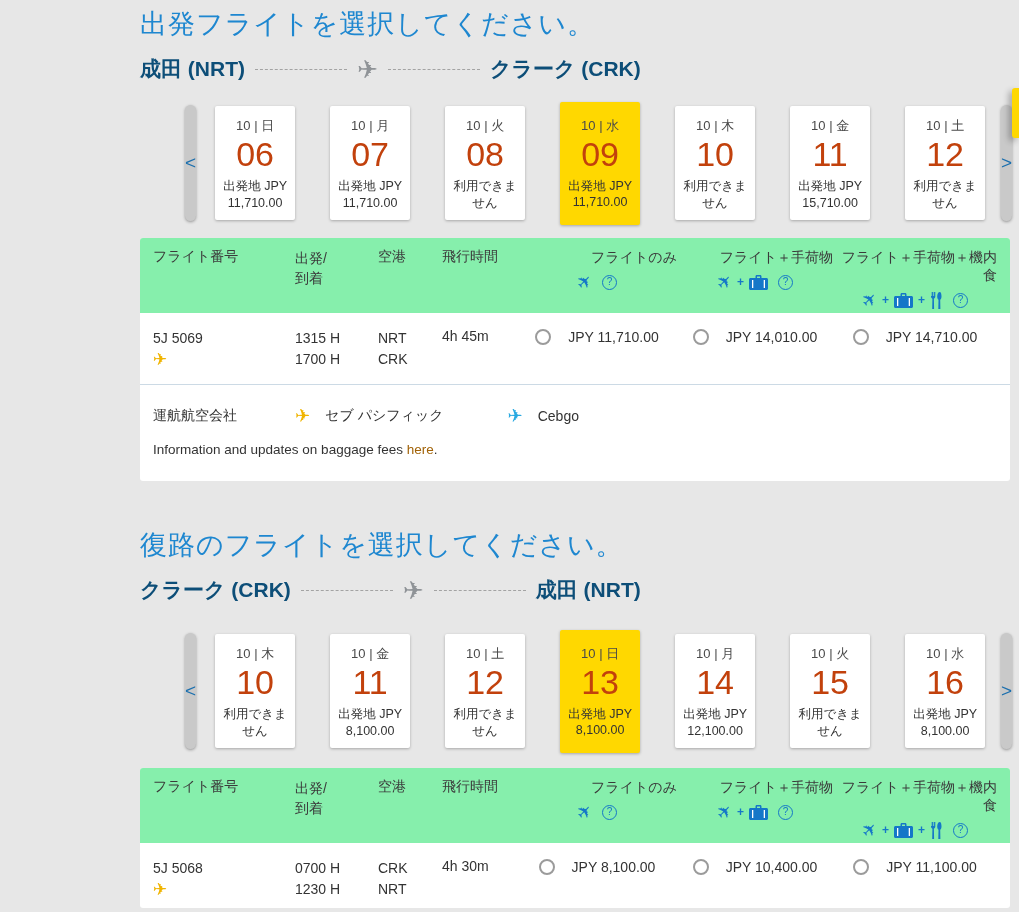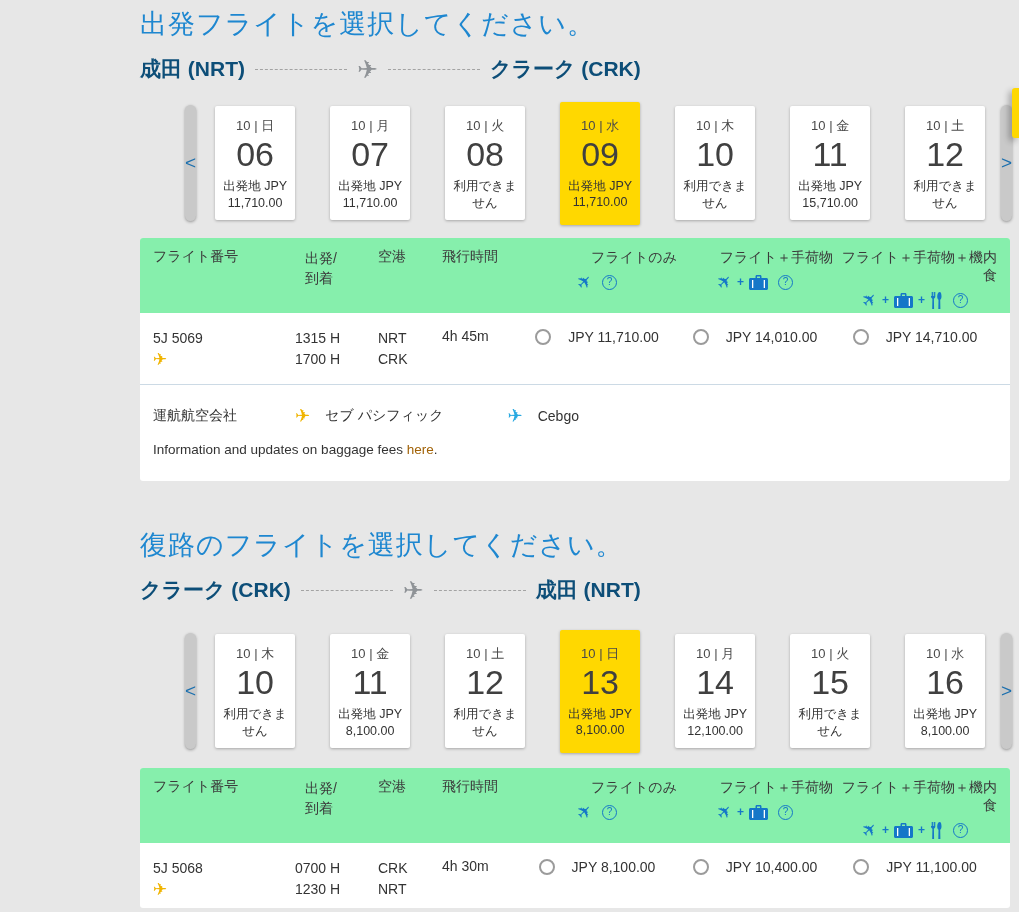--- a/index.html
+++ b/index.html
@@ -19,30 +19,30 @@
   .leg-return .carousel{margin-top:24px;}
   .nav-btn{width:28px;height:116px;border:none;border-radius:7px;background:#c9c9c9;color:#1b6fae;
     font-size:19px;cursor:pointer;box-shadow:0 1px 3px rgba(0,0,0,.35);padding:0;}
   .nav-prev{margin-right:19px;}
   .nav-next{margin-left:16px;}
   .cards{display:flex;gap:35px;align-items:center;}
   .date-card{width:80px;height:114px;background:#fff;border-radius:2px;box-shadow:0 1px 3px rgba(0,0,0,.28);
     display:flex;flex-direction:column;align-items:center;padding-top:11px;box-sizing:border-box;cursor:pointer;}
   .date-card.selected{height:123px;background:#ffd800;padding-top:15px;}
   .dc-top{font-size:13px;color:#4a4a4a;white-space:nowrap;}
-  .dc-day{font-size:34px;color:#404040;line-height:1.12;}
+  .dc-day{font-size:34px;color:#c2410c;line-height:1.12;}
   .dc-price{font-size:12.5px;color:#333;text-align:center;margin-top:5px;line-height:1.35;padding:0 2px;}
   .dc-price span{display:block;}
 
   .ftable{margin-top:12px;width:870px;background:#fff;border-radius:3px;box-sizing:border-box;padding-bottom:24px;}
   .leg-return .ftable{margin-top:14px;padding-bottom:0;}
   .tgrid{display:grid;grid-template-columns:142px 83px 64px 75px 160px 156px 1fr;}
   .thead{background:#86efac;border-radius:3px 3px 0 0;height:75px;box-sizing:border-box;
     padding:10px 13px 0;font-size:14px;color:#3a3a3a;}
-  .th-lines span{display:block;line-height:20px;margin-left:10px;}
+  .th-lines span{display:block;line-height:20px;}
   .th-fare{text-align:right;line-height:18px;}
   .icon-row{margin-top:7px;display:flex;justify-content:center;align-items:center;gap:5px;}
   .hplane{color:#1577c8;font-size:18px;display:inline-block;transform:rotate(-45deg);line-height:1;}
   .plus{color:#1577c8;font-weight:bold;font-size:12px;line-height:1;}
   .help{display:inline-flex;width:15px;height:15px;box-sizing:border-box;border:1px solid #1577c8;border-radius:50%;
     color:#1577c8;font-size:10px;align-items:center;justify-content:center;margin-left:5px;cursor:pointer;}
 
   .trow{padding:15px 13px 8px;font-size:14px;color:#333;}
   .cell-lines span{display:block;line-height:21px;}
   .row-plane{color:#f0b400;font-size:17px;line-height:21px;}

